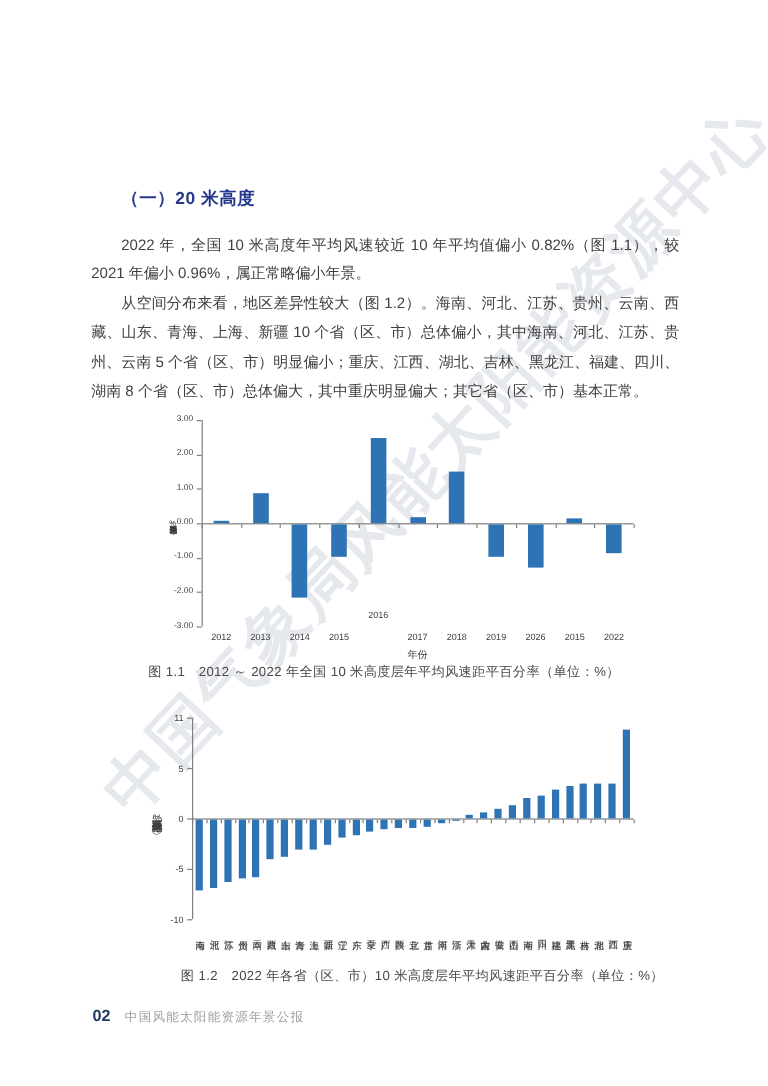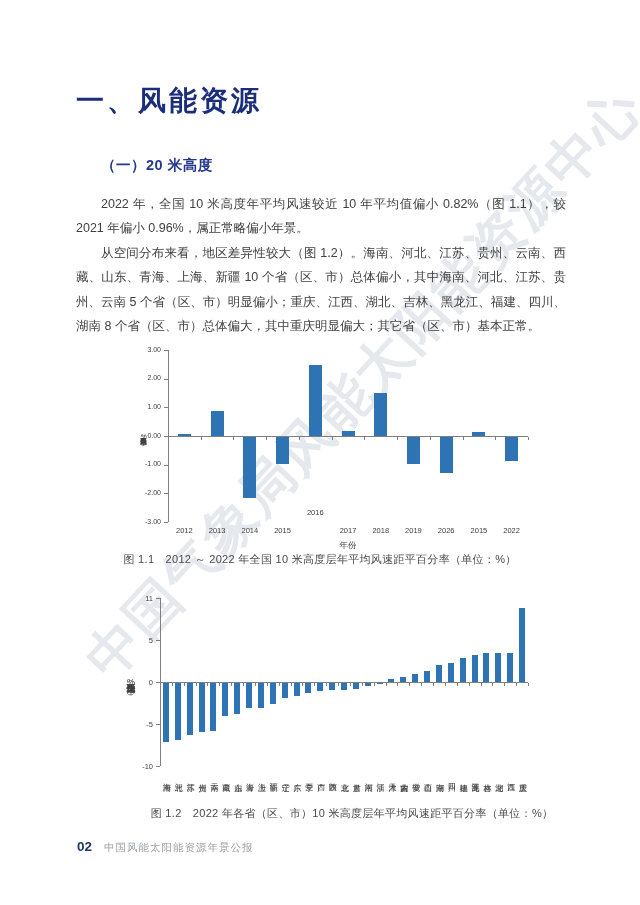--- a/index.html
+++ b/index.html
@@ -60,21 +60,20 @@
   .footer .page-number{font-size:13.5px;font-weight:bold;color:#1f3864;}
   .footer .publication{font-size:10.5px;color:#9aa0a6;margin-left:12px;letter-spacing:1px;}
 </style>
 </head>
 <body>
 
 <div class="page">
 
   <div class="watermark">中国气象局风能太阳能资源中心</div>
 
-  <div class="section-title">一、风能资源</div>
 
   <div class="subsection-title">（一）20 米高度</div>
 
   <div class="body-text">
     <p>2022 年，全国 10 米高度年平均风速较近 10 年平均值偏小 0.82%（图 1.1），较 2021 年偏小 0.96%，属正常略偏小年景。</p>
     <p>从空间分布来看，地区差异性较大（图 1.2）。海南、河北、江苏、贵州、云南、西藏、山东、青海、上海、新疆 10 个省（区、市）总体偏小，其中海南、河北、江苏、贵州、云南 5 个省（区、市）明显偏小；重庆、江西、湖北、吉林、黑龙江、福建、四川、湖南 8 个省（区、市）总体偏大，其中重庆明显偏大；其它省（区、市）基本正常。</p>
   </div>
 
   <div class="chart" id="chart-1">
       <div class="yaxis" style="left: 30px; top: 6px; height: 172px;"></div>

